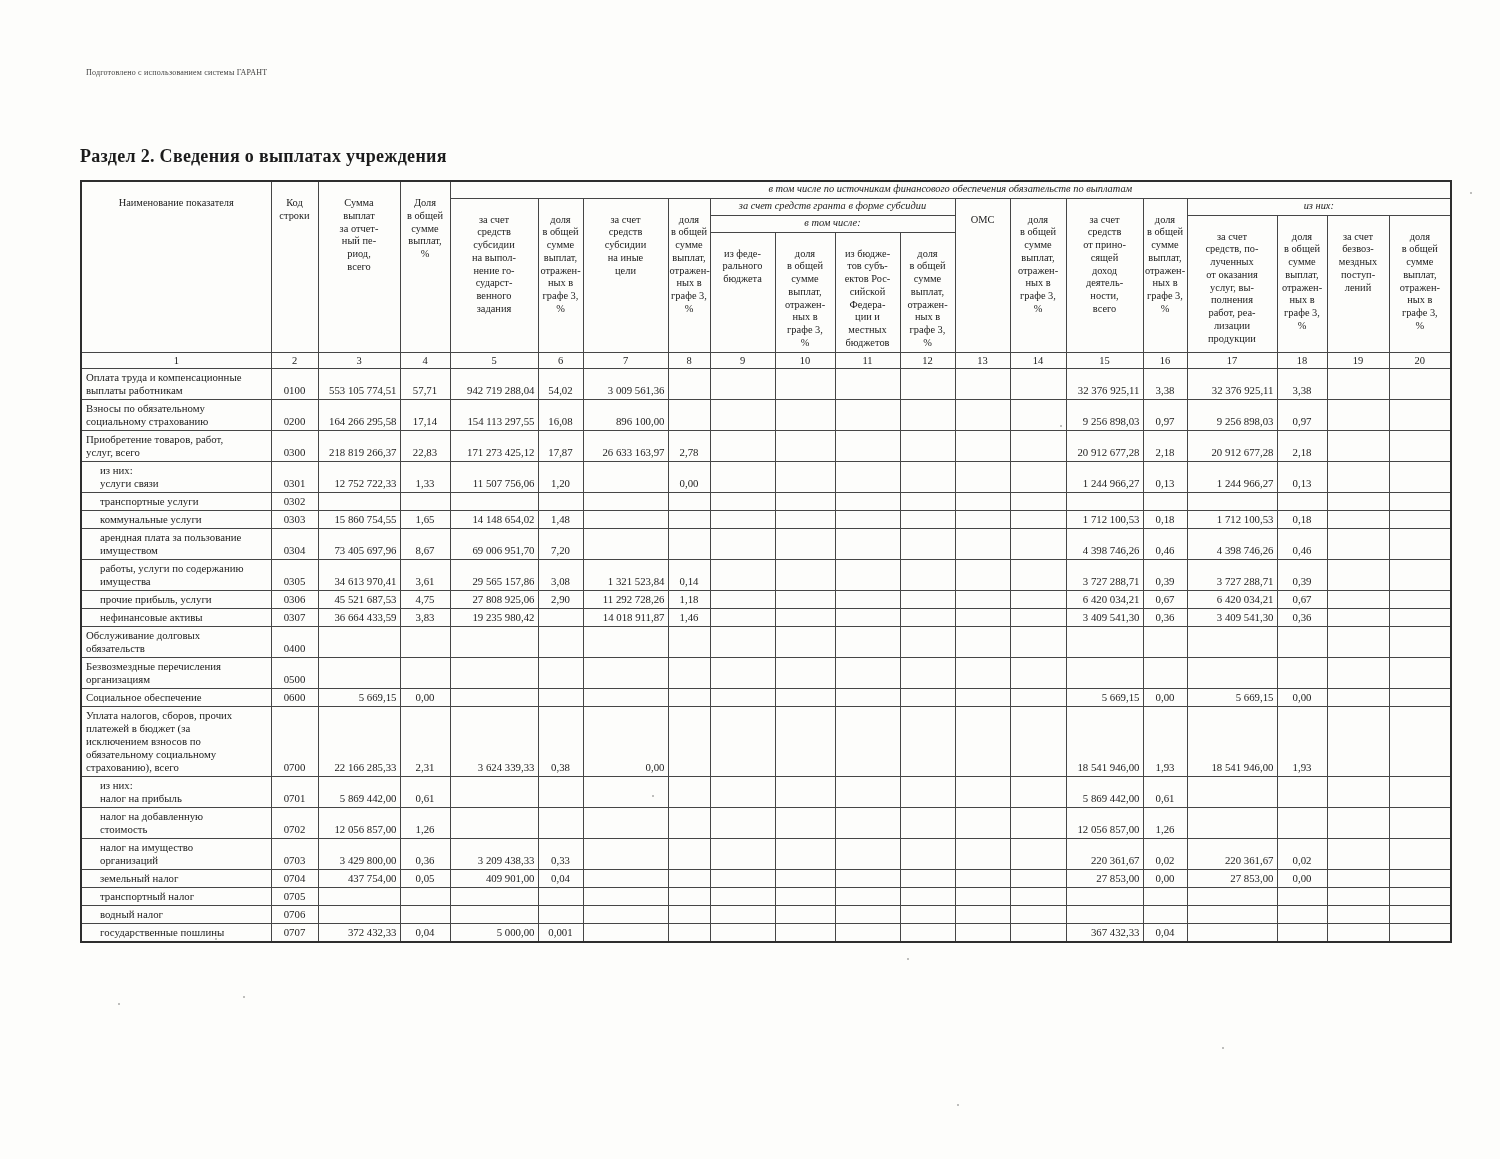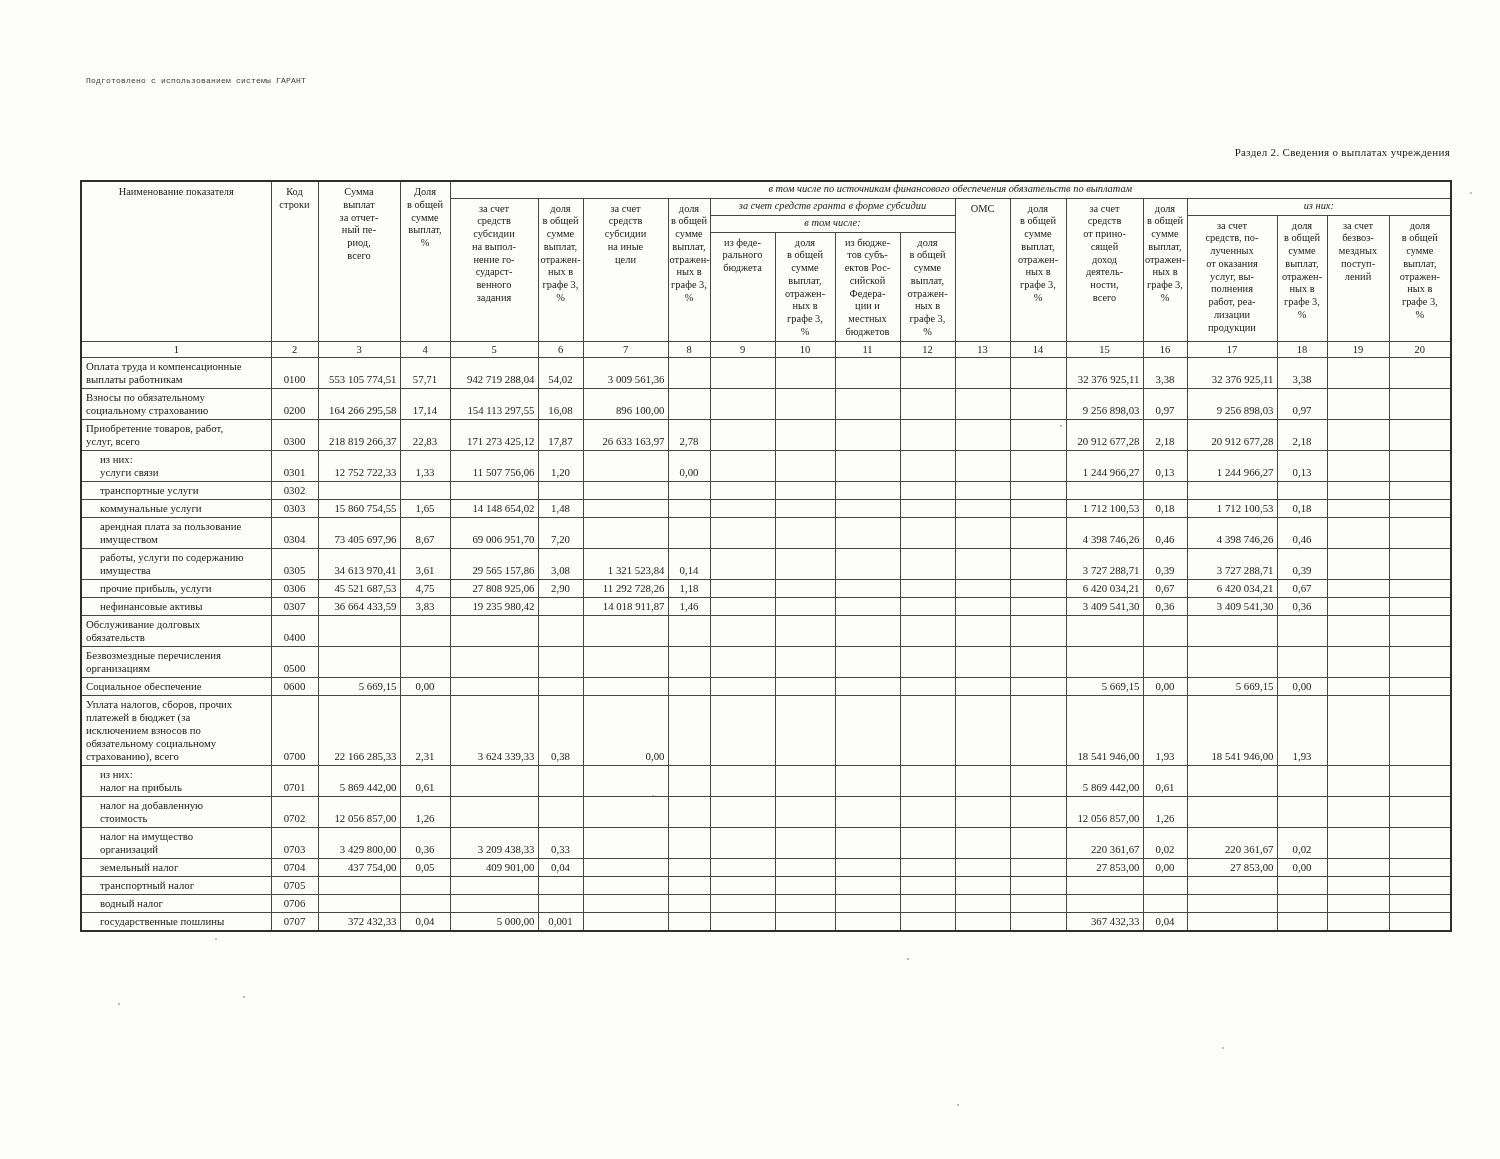--- a/index.html
+++ b/index.html
@@ -4,39 +4,39 @@
 <style>
   * { margin:0; padding:0; box-sizing:border-box; }
   html,body { width:1500px; height:1159px; }
   body {
     position:relative; overflow:hidden;
     background:#fdfdfb;
     color:#1b1b1b;
     font-family:"Liberation Serif", serif;
   }
   .watermark {
-    position:absolute; left:86px; top:76px;
-    font-family:Liberation Mono, monospace;
+    position:absolute; left:86px; top:68px;
+    font-family:Liberation Serif, serif;
     font-size:8px; color:#3c3c3c; letter-spacing:.2px;
   }
   .doc-title {
     position:absolute; left:80px; top:146px; width:1370px;
-    text-align:right; font-weight:normal; font-size:11px;
+    text-align:left; font-weight:bold; font-size:18px;
     letter-spacing:.3px;
   }
   table.report {
     position:absolute; left:80px; top:180px; width:1370px;
     border-collapse:collapse; table-layout:fixed;
     border:2px solid #2e2e2e;
   }
   table.report th, table.report td { border:1px solid #464646; }
   thead th {
     font-weight:normal; font-size:10.4px; line-height:12.8px;
     text-align:center; vertical-align:top;
-    padding:4px 1px 2px; white-space:pre-line;
+    padding:15px 1px 2px; white-space:pre-line;
   }
   thead th.group { vertical-align:middle; padding:1px; white-space:normal;font-style:italic; }
   tr.colnums td { font-size:10.5px; text-align:center; padding:1px; height:16px; }
   tbody td {
     font-size:10.8px; line-height:13px;
     vertical-align:bottom; padding:2px 3px 2px;
   }
   td.name  { text-align:left; white-space:pre-line; padding-left:4px;font-family:Liberation Serif, serif; }
   td.name.indent { padding-left:18px; }
   td.code  { text-align:center; }

